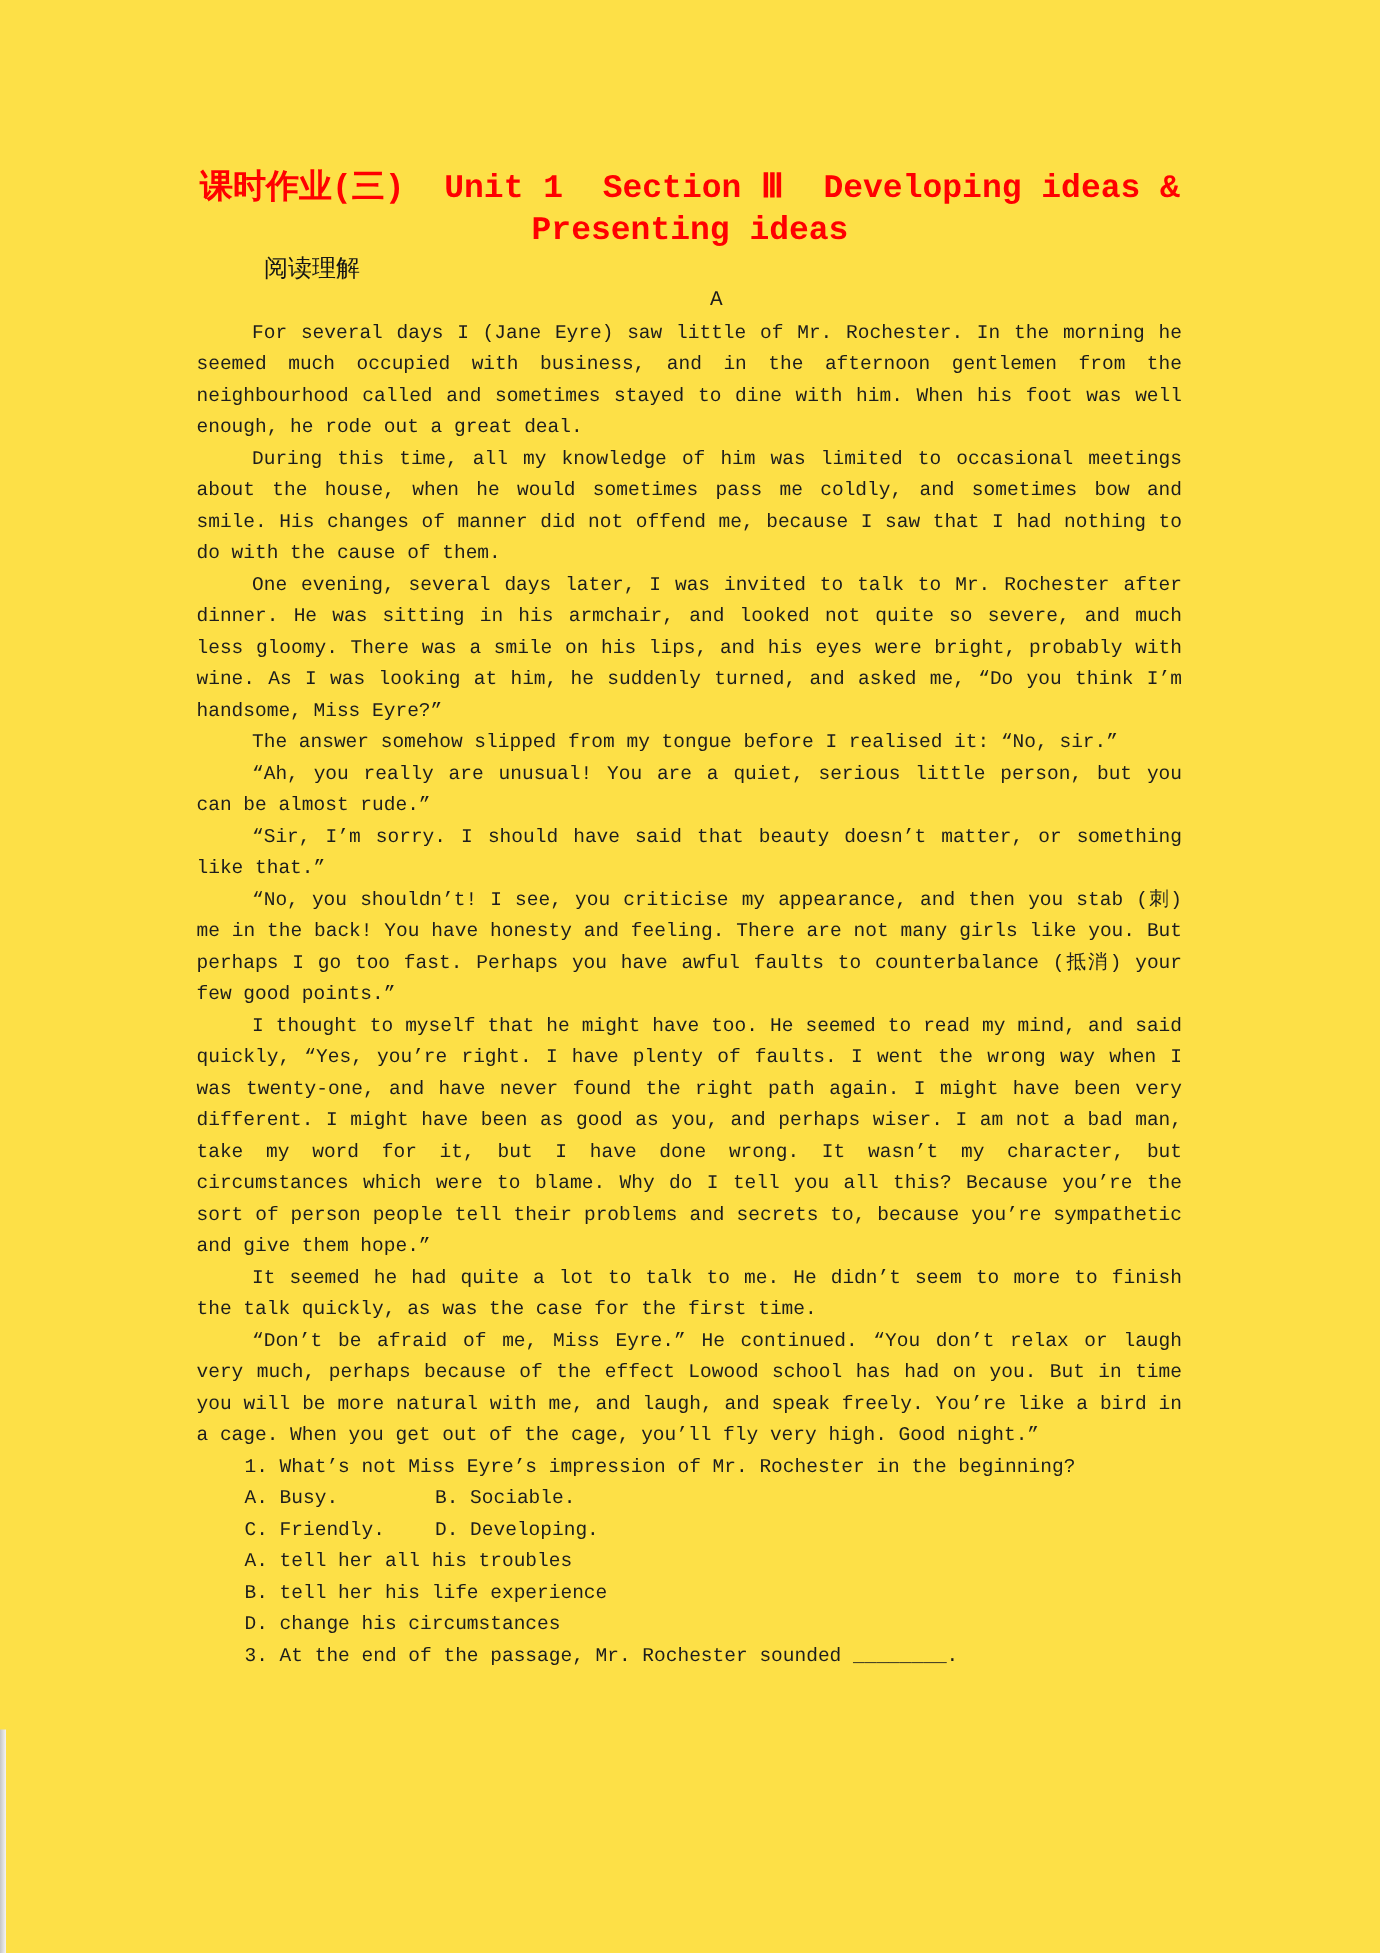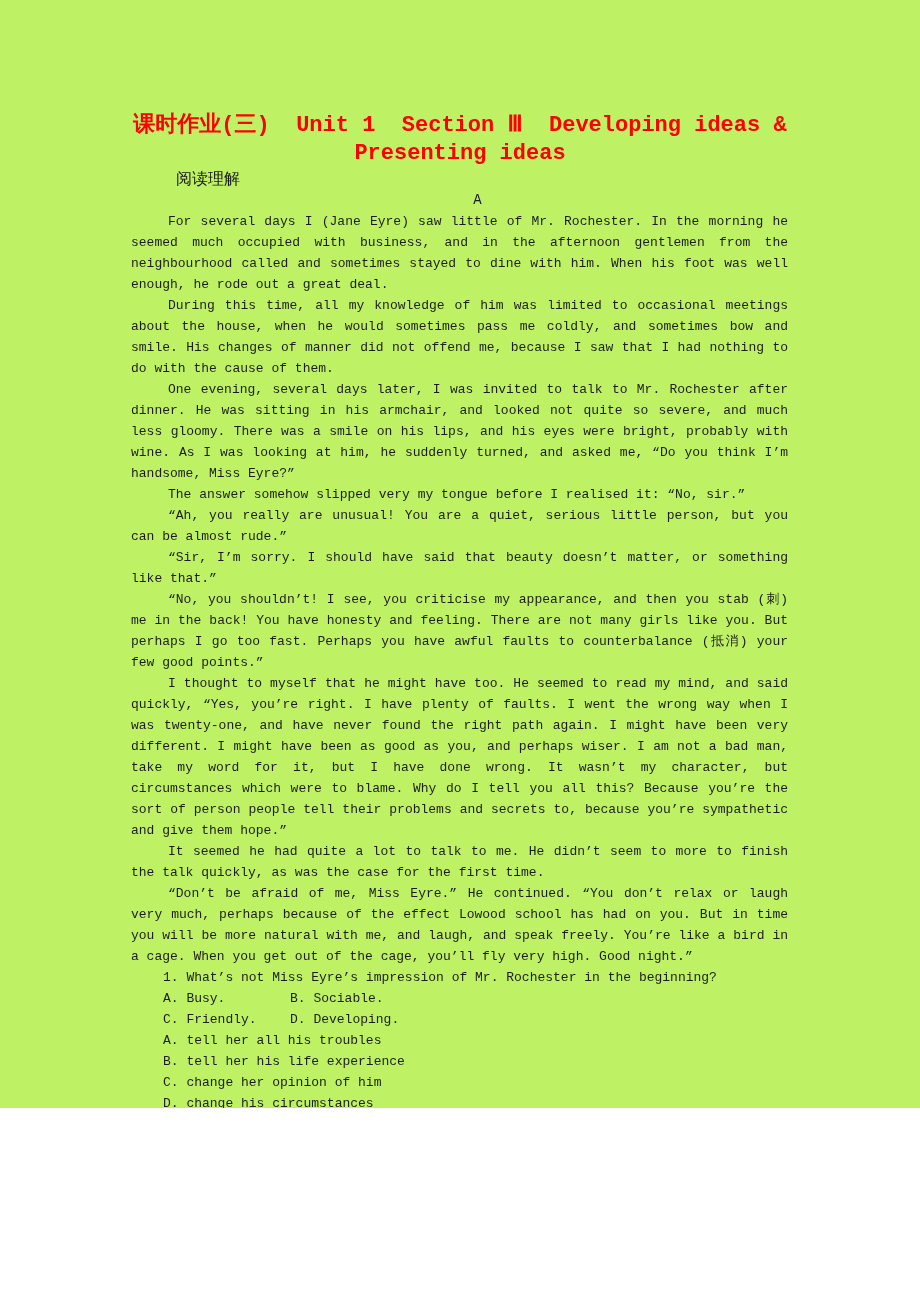--- a/index.html
+++ b/index.html
@@ -1,20 +1,20 @@
 <!DOCTYPE html>
 <html><head>
 <meta charset="utf-8">
 <style>
   html, body { margin: 0; padding: 0; background: #ffffff; }
   .sheet {
     position: relative;
     width: 920px;
-    height: 1108px;
-    background: #bef264;
+    height: 1302px;
+    background: #fde047;
     overflow: hidden;
     font-family: "Liberation Mono", "DejaVu Sans Mono", monospace;
     color: #1d1d1d;
   }
   .title-block {
     margin: 112px 0 0 0;
     text-align: center;
     font-weight: bold;
     font-size: 22px;
     line-height: 28px;
@@ -79,39 +79,38 @@
   </div>
 
   <div class="content">
     <div class="section-label">阅读理解</div>
     <div class="passage-label">A</div>
 
     <div id="paragraphs">
         <p class="para">For several days I (Jane Eyre) saw little of Mr. Rochester. In the morning he seemed much occupied with business, and in the afternoon gentlemen from the neighbourhood called and sometimes stayed to dine with him. When his foot was well enough, he rode out a great deal.</p>
         <p class="para">During this time, all my knowledge of him was limited to occasional meetings about the house, when he would sometimes pass me coldly, and sometimes bow and smile. His changes of manner did not offend me, because I saw that I had nothing to do with the cause of them.</p>
         <p class="para">One evening, several days later, I was invited to talk to Mr. Rochester after dinner. He was sitting in his armchair, and looked not quite so severe, and much less gloomy. There was a smile on his lips, and his eyes were bright, probably with wine. As I was looking at him, he suddenly turned, and asked me, “Do you think I’m handsome, Miss Eyre?”</p>
-        <p class="para">The answer somehow slipped very my tongue before I realised it: “No, sir.”</p>
+        <p class="para">The answer somehow slipped from my tongue before I realised it: “No, sir.”</p>
         <p class="para">“Ah, you really are unusual! You are a quiet, serious little person, but you can be almost rude.”</p>
         <p class="para">“Sir, I’m sorry. I should have said that beauty doesn’t matter, or something like that.”</p>
         <p class="para">“No, you shouldn’t! I see, you criticise my appearance, and then you stab (刺) me in the back! You have honesty and feeling. There are not many girls like you. But perhaps I go too fast. Perhaps you have awful faults to counterbalance (抵消) your few good points.”</p>
         <p class="para">I thought to myself that he might have too. He seemed to read my mind, and said quickly, “Yes, you’re right. I have plenty of faults. I went the wrong way when I was twenty-one, and have never found the right path again. I might have been very different. I might have been as good as you, and perhaps wiser. I am not a bad man, take my word for it, but I have done wrong. It wasn’t my character, but circumstances which were to blame. Why do I tell you all this? Because you’re the sort of person people tell their problems and secrets to, because you’re sympathetic and give them hope.”</p>
         <p class="para">It seemed he had quite a lot to talk to me. He didn’t seem to more to finish the talk quickly, as was the case for the first time.</p>
         <p class="para">“Don’t be afraid of me, Miss Eyre.” He continued. “You don’t relax or laugh very much, perhaps because of the effect Lowood school has had on you. But in time you will be more natural with me, and laugh, and speak freely. You’re like a bird in a cage. When you get out of the cage, you’ll fly very high. Good night.”</p>
       </div>
 
     <p class="q">1. What’s not Miss Eyre’s impression of Mr. Rochester in the beginning?</p>
     <div id="q1-options">
         <p class="opt-row"><span class="opt-col">A. Busy.</span><span>B. Sociable.</span></p>
         <p class="opt-row"><span class="opt-col">C. Friendly.</span><span>D. Developing.</span></p>
       </div>
 
     <div id="q2-options">
         <p class="opt-row">A. tell her all his troubles</p>
         <p class="opt-row">B. tell her his life experience</p>
-        <p class="opt-row">C. change her opinion of him</p>
         <p class="opt-row">D. change his circumstances</p>
       </div>
 
     <p class="q">3. At the end of the passage, Mr. Rochester sounded ________.</p>
   </div>
 
   <div class="edge-artifact"></div>
 </div>
 
 </body></html>

